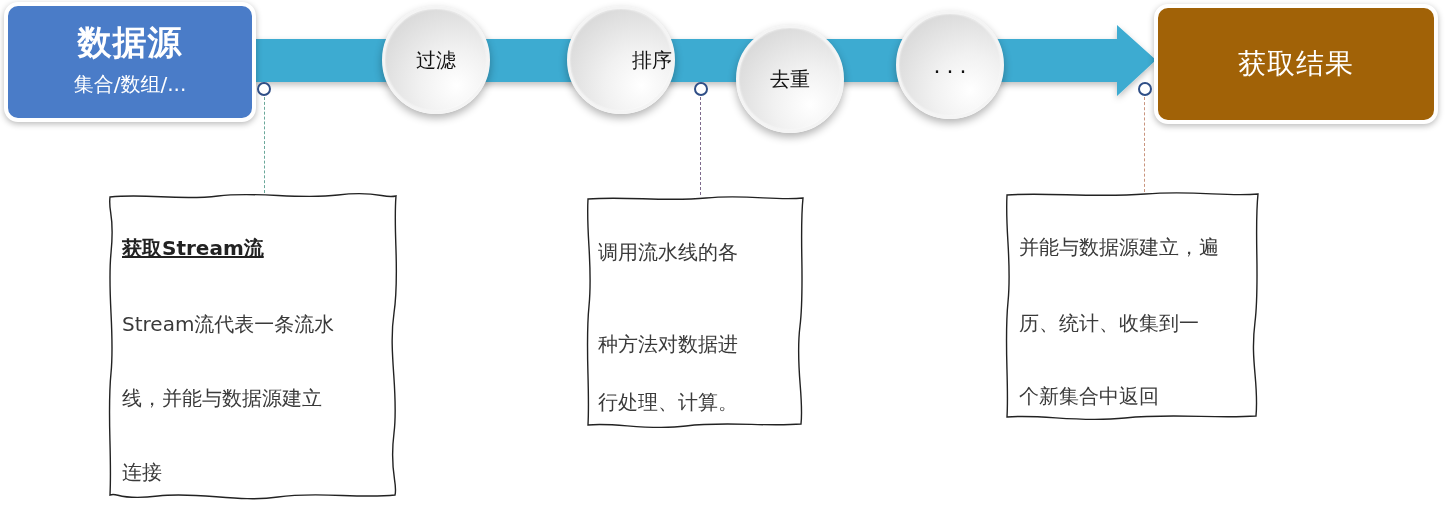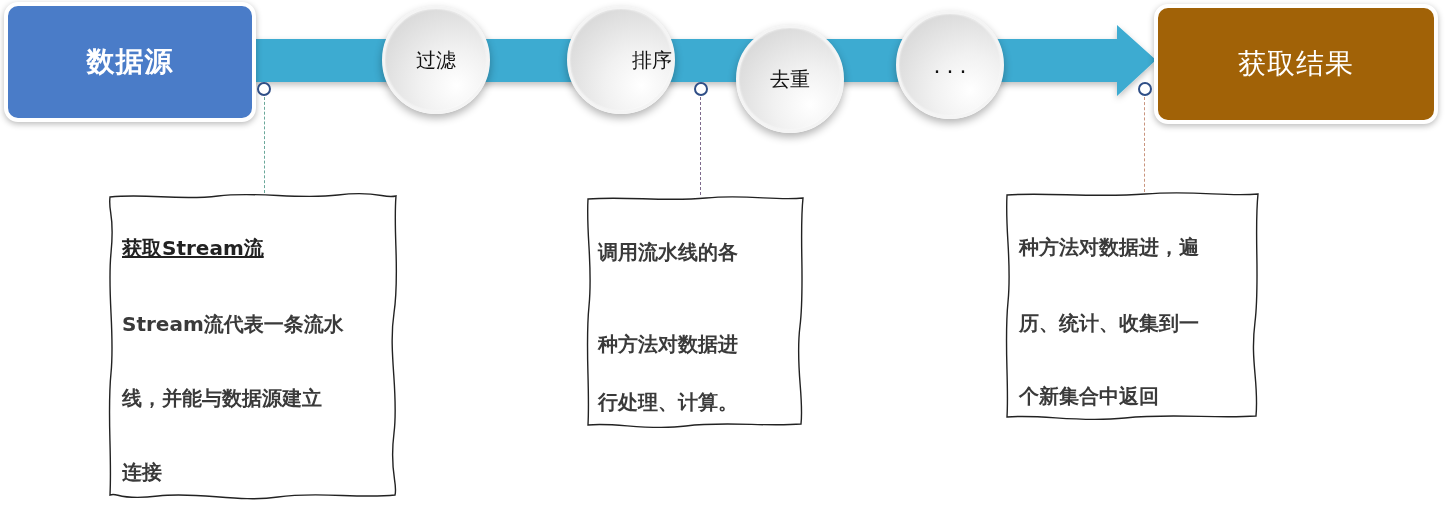--- a/index.html
+++ b/index.html
@@ -12,21 +12,21 @@
     .pipe-svg { position: absolute; left: 0; top: 0; }
     
     .endbox {
       position: absolute; box-sizing: border-box;
       border: 4px solid #ffffff; border-radius: 14px;
       box-shadow: 0 2px 6px rgba(0,0,0,0.28);
       color: #ffffff; text-align: center;
       display: flex; flex-direction: column; justify-content: center; align-items: center;
     }
     .source-box { left: 4px; top: 2px; width: 252px; height: 120px; background: #4a7cc8; }
-    .source-box .t1 { font-size: 28px; font-weight: bold; line-height: 34px; letter-spacing: 1px; }
+    .source-box .t1 { font-size: 34px; font-weight: bold; line-height: 34px; letter-spacing: 1px; }
     .source-box .t2 { font-size: 20px; line-height: 30px; margin-top: 10px; }
     .result-box { left: 1154px; top: 4px; width: 284px; height: 120px; background: #a16207; }
     .result-box .t1 { font-size: 28px; line-height: 34px; letter-spacing: 1px; }
     
     .step {
       position: absolute; width: 108px; height: 108px; border-radius: 50%;
       box-sizing: border-box; border: 3px solid #f4f4f4;
       background: radial-gradient(circle at 70% 75%, #ffffff 0%, #f1f1f1 35%, #dcdcdc 75%, #cfcfcf 100%);
       box-shadow: 0 4px 8px rgba(0,0,0,0.30), inset 0 0 2px rgba(255,255,255,0.9);
       display: flex; align-items: center; justify-content: center;
@@ -36,37 +36,38 @@
     
     .knob {
       position: absolute; width: 14px; height: 14px; border-radius: 50%;
       background: #ffffff; border: 2px solid #2f4e86; box-sizing: border-box;
     }
     .dash { position: absolute; width: 0; border-left: 1.5px dashed; }
     
     .note { position: absolute; }
     .note svg { position: absolute; left: 0; top: 0; overflow: visible; }
     .note .body { position: absolute; left: 0; top: 0; box-sizing: border-box; color: #3a3a3a; font-size: 20px; }
-    .note .line { position: absolute; white-space: nowrap; font-weight: bold; }
+    .note .line { position: absolute; white-space: nowrap; }
     .note .bold { font-weight: bold; color: #222222; }
   </style>
 </head>
 <body>
 
 <svg class="pipe-svg" width="1447" height="140" viewBox="0 0 1447 140">
   <defs>
     <filter id="sh" x="-5%" y="-30%" width="110%" height="160%">
       <feDropShadow dx="0" dy="3" stdDeviation="3" flood-color="#000" flood-opacity="0.25"></feDropShadow>
     </filter>
   </defs>
   <path filter="url(#sh)" fill="#3dabd1" d="M250 39 L1117 39 L1117 25 L1156 60 L1117 96 L1117 82 L250 82 Z"></path>
 </svg>
 
 <div class="endbox source-box">
   <div class="t1">数据源</div>
+  <div class="t2">集合/数组/...</div>
 </div>
 
 <div class="step" style="left:382px; top:6px;">
   <span>过滤</span>
 </div>
 <div class="step" style="left:567px; top:6px;justify-content:flex-end;">
   <span>排序</span>
 </div>
 <div class="step" style="left:736px; top:25px;">
   <span>去重</span>
@@ -118,17 +119,17 @@
 </div>
 
 <div class="note" style="left:1005px; top:192px; width:255px; height:227px;">
   <svg width="255" height="227" viewBox="0 0 255 227">
     <path fill="#ffffff" stroke="#222" stroke-width="1.4" d="M2 3 C40 0, 90 6, 140 2 S 220 5, 253 2
          C 249 40, 255 90, 250 130 S 254 190, 251 224
          C 210 227, 170 221, 120 226 S 40 222, 2 225
          C 4 190, -1 150, 3 110 S 0 40, 2 3 Z"></path>
   </svg>
   <div class="body">
-    <div class="line" style="left:14px; top:42px;">种方法对数据进，遍</div>
+    <div class="line" style="left:14px; top:42px;">并能与数据源建立，遍</div>
     <div class="line" style="left:14px; top:118px;">历、统计、收集到一</div>
     <div class="line" style="left:14px; top:191px;">个新集合中返回</div>
   </div>
 </div>
 
 </body></html>

